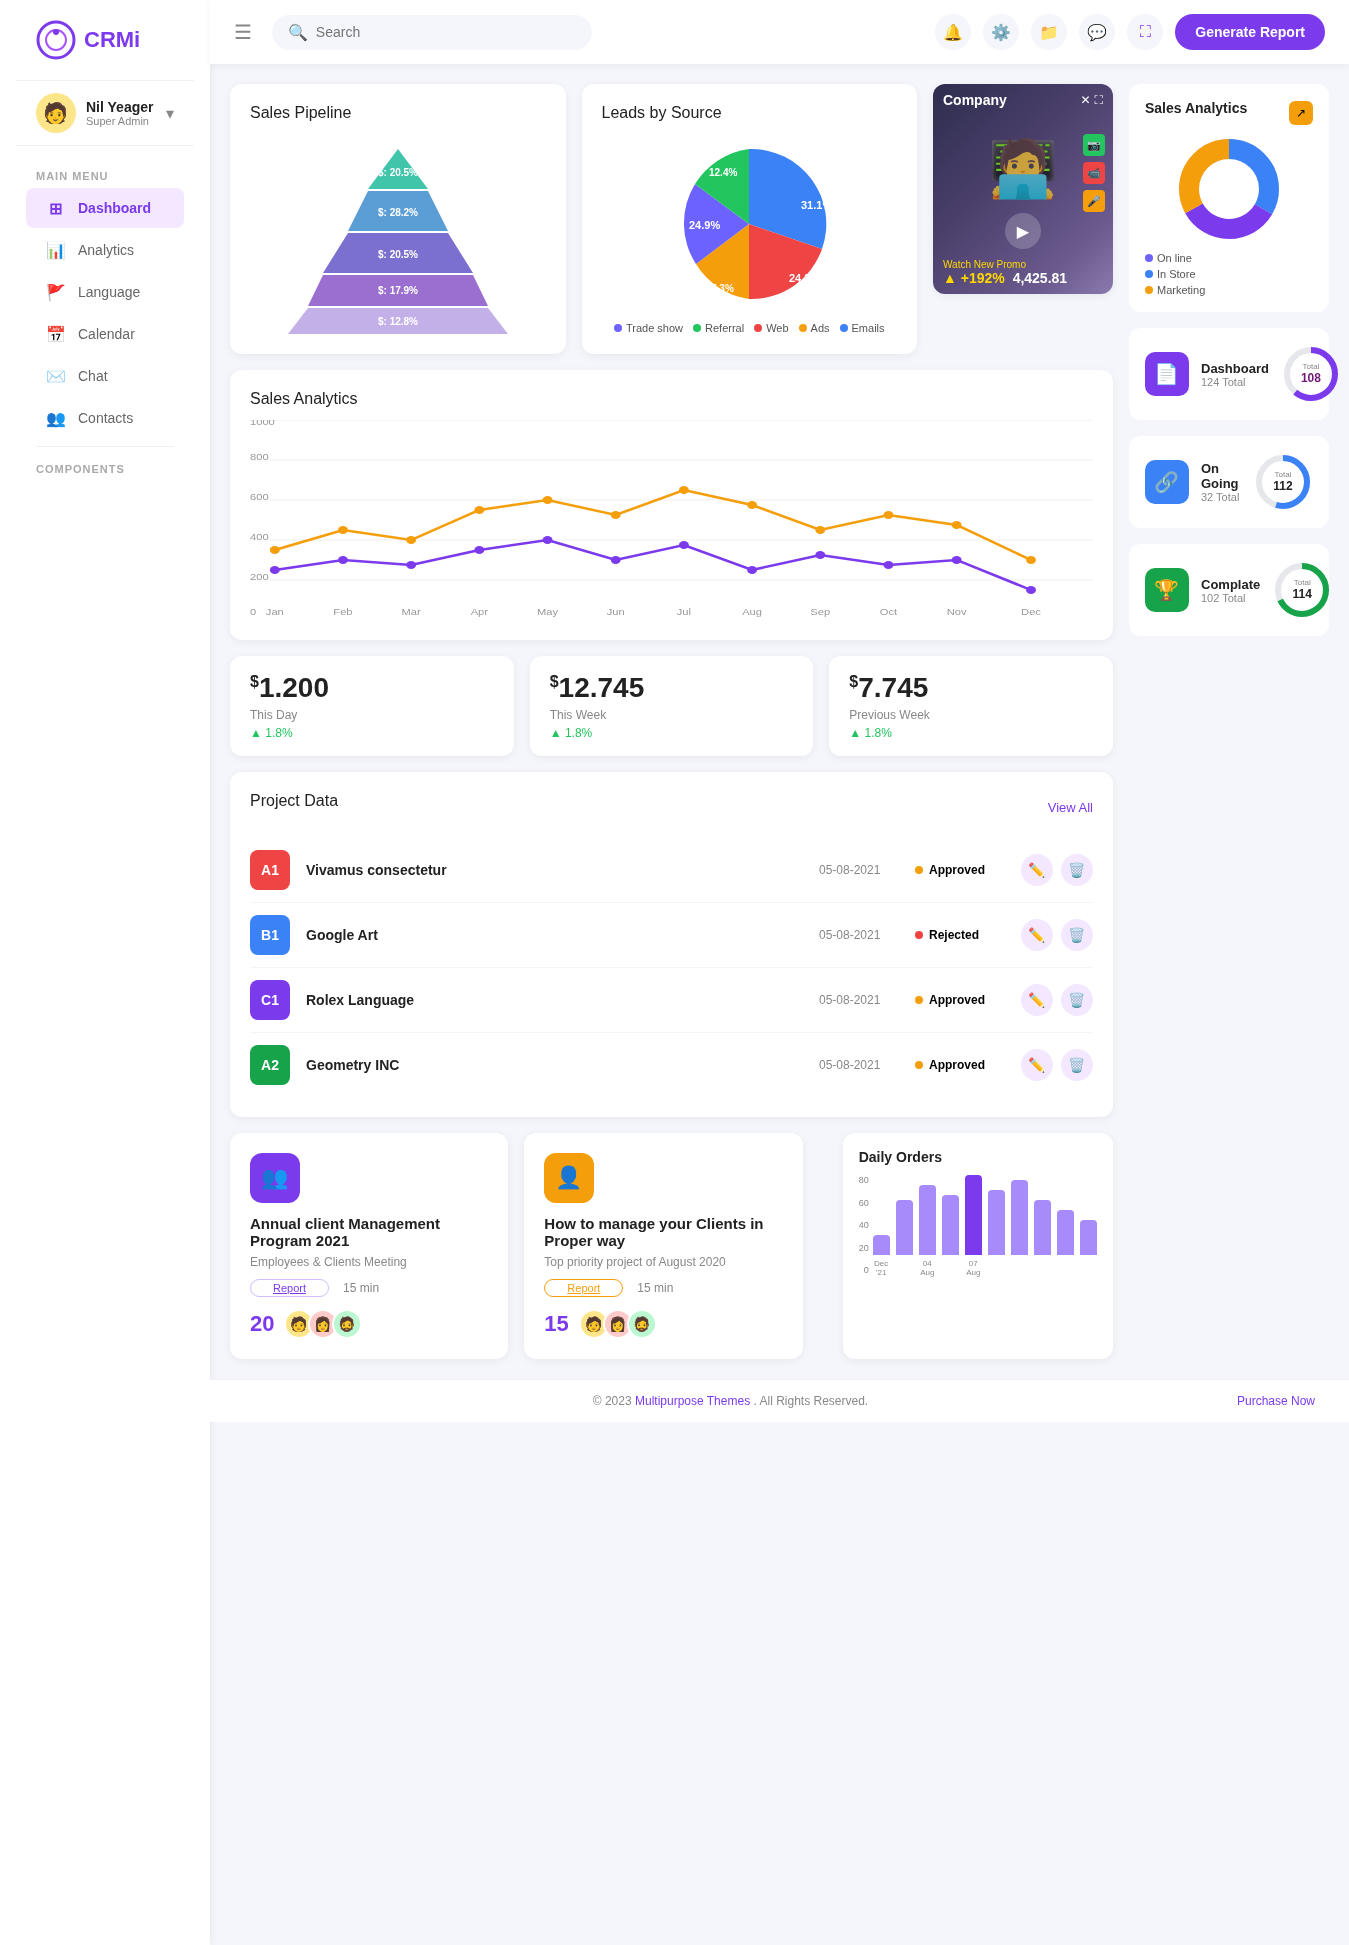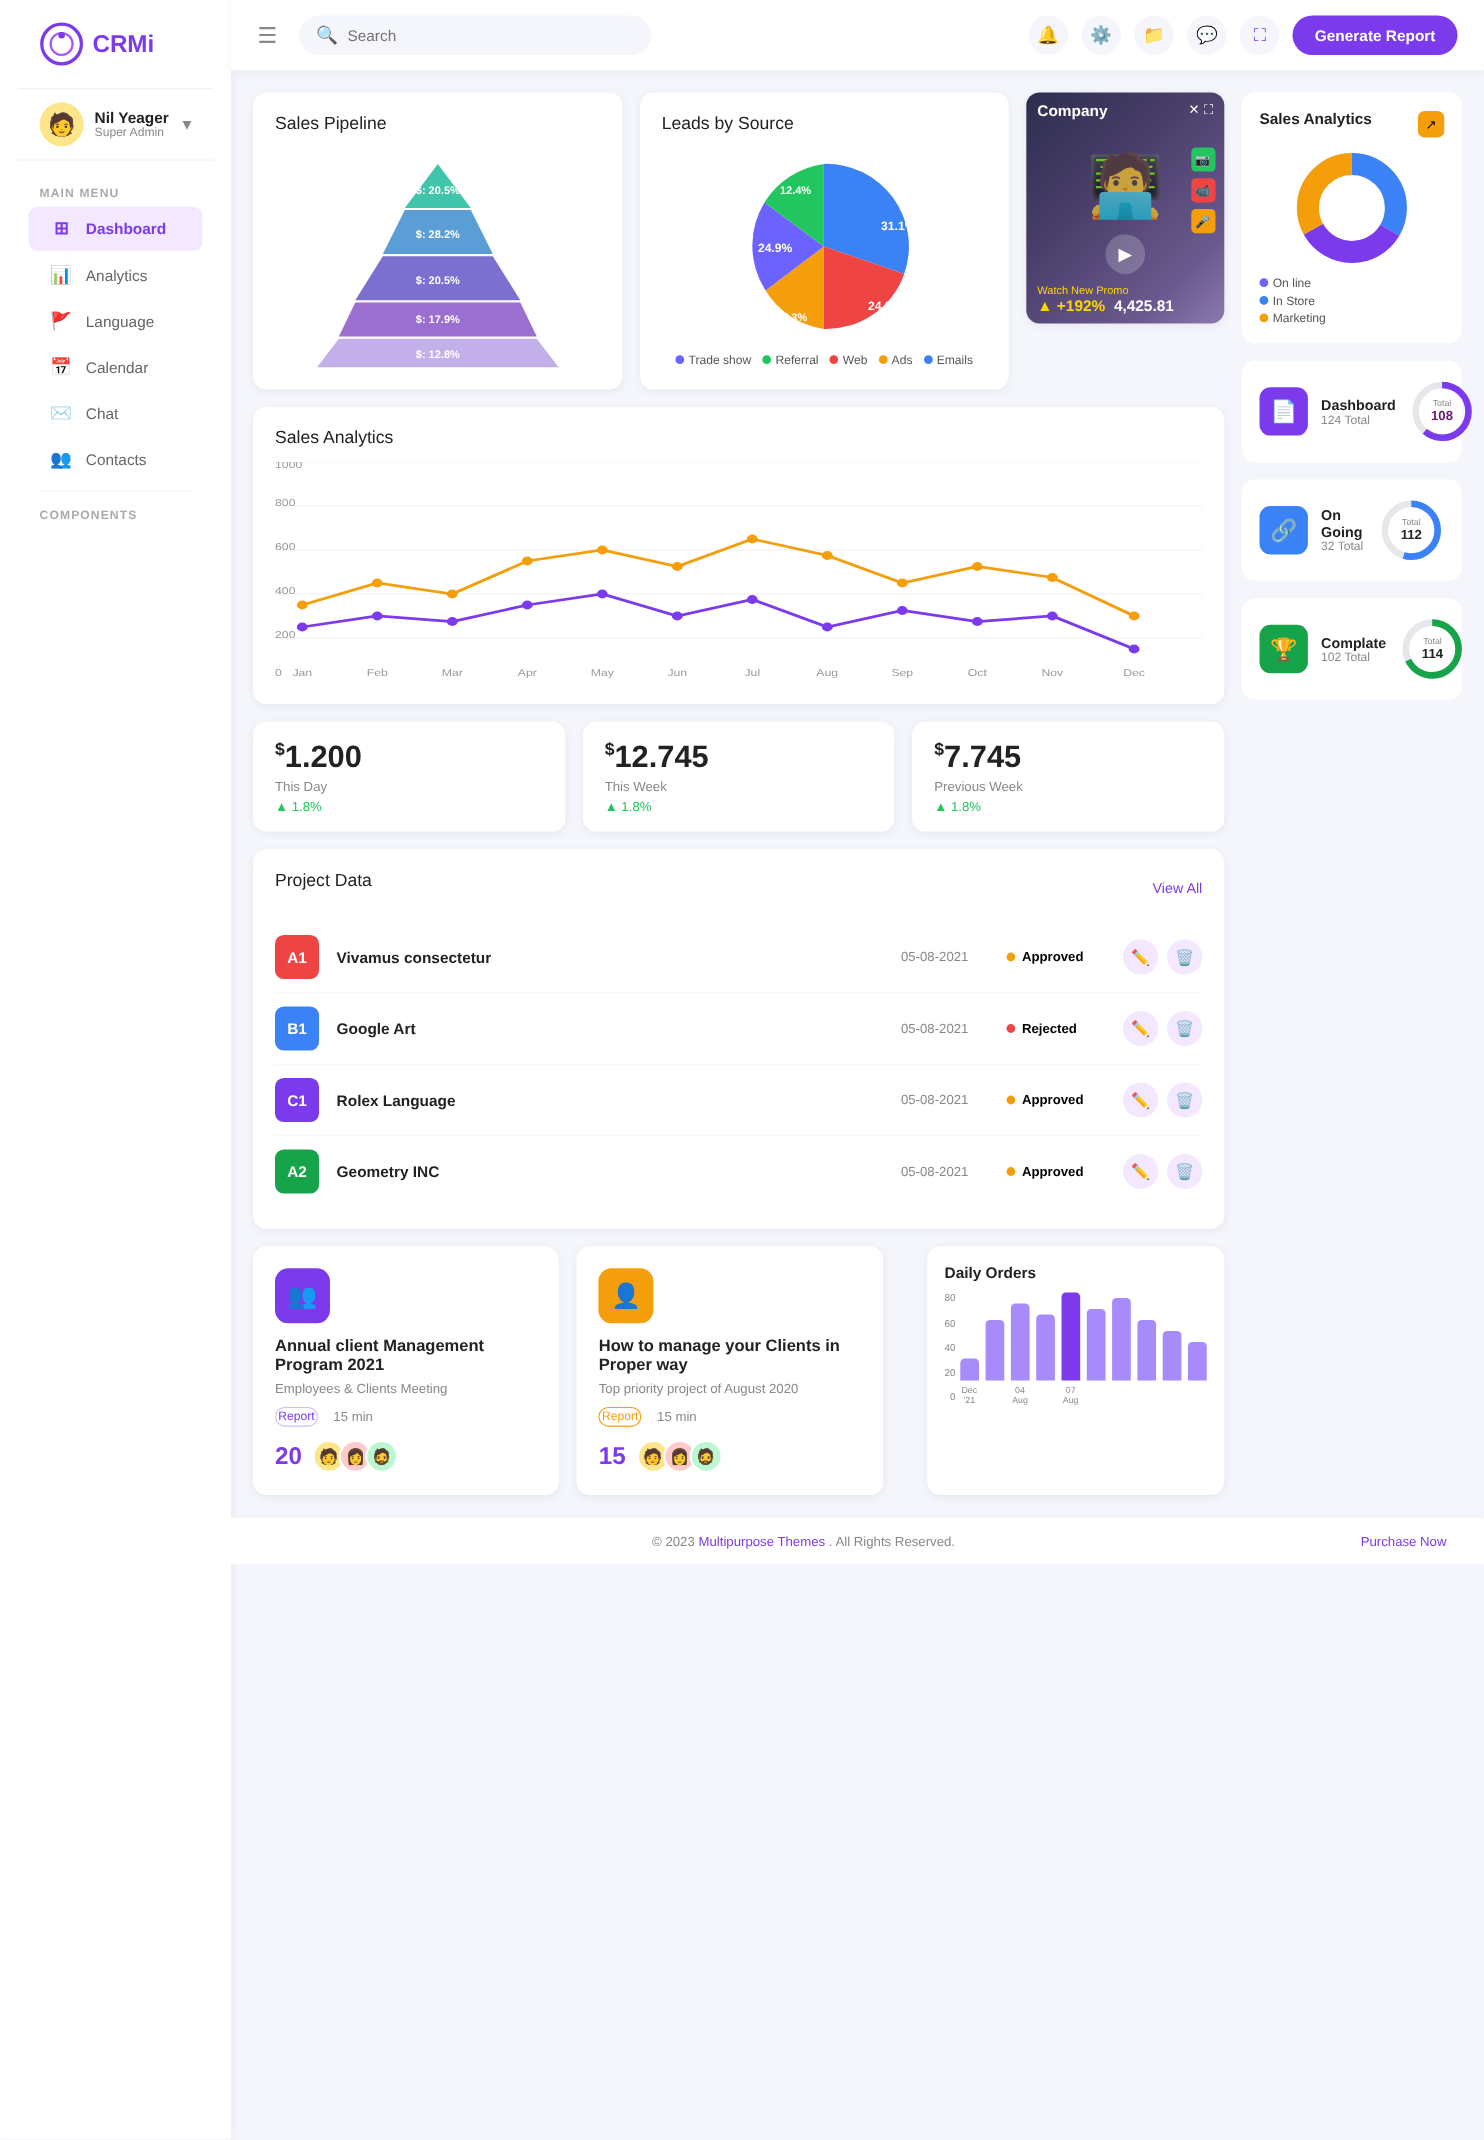--- a/index.html
+++ b/index.html
@@ -75,21 +75,21 @@
     .status-dot { width: 8px; height: 8px; border-radius: 50%; }
     .project-actions { display: flex; gap: 8px; }
     .action-btn { width: 32px; height: 32px; border-radius: 50%; background: #f3e8ff; display: flex; align-items: center; justify-content: center; cursor: pointer; font-size: 14px; color: #7c3aed; }
 
     
     .bottom-row { display: flex; gap: 16px; }
     .meeting-card { flex: 1; padding: 20px; }
     .meeting-icon-wrap { width: 50px; height: 50px; border-radius: 12px; display: flex; align-items: center; justify-content: center; font-size: 24px; margin-bottom: 12px; }
     .meeting-title { font-size: 15px; font-weight: 700; color: #222; margin-bottom: 6px; }
     .meeting-sub { font-size: 12px; color: #888; margin-bottom: 10px; }
-    .meeting-tag { display: inline-block; border: 1px solid #d0bcff; color: #7c3aed; border-radius: 12px; padding: 2px 2px; font-size: 11px; margin-right: 6px; }
+    .meeting-tag { display: inline-block; border: 1px solid #d0bcff; color: #7c3aed; border-radius: 12px; padding: 2px 22px; font-size: 11px; margin-right: 6px; text-decoration: underline; }
     .meeting-time { font-size: 12px; color: #888; }
     .meeting-footer { display: flex; align-items: center; gap: 10px; margin-top: 12px; }
     .meeting-count { font-size: 22px; font-weight: 700; color: #7c3aed; }
     .meeting-avatars { display: flex; gap: -4px; }
     .avatar-sm { width: 30px; height: 30px; border-radius: 50%; border: 2px solid #fff; background: #fde68a; display: flex; align-items: center; justify-content: center; font-size: 14px; margin-left: -6px; }
     .side-donut-card { background: #fff; border-radius: 12px; padding: 16px; }
     .side-donut-title { font-size: 14px; font-weight: 700; color: #222; margin-bottom: 10px; }
     .side-donut-wrap { display: flex; justify-content: center; margin-bottom: 8px; }
     .side-donut-legend { display: flex; flex-direction: column; gap: 4px; font-size: 11px; color: #555; }
     .side-stat-card { background: #fff; border-radius: 12px; padding: 16px; display: flex; align-items: center; gap: 12px; }

